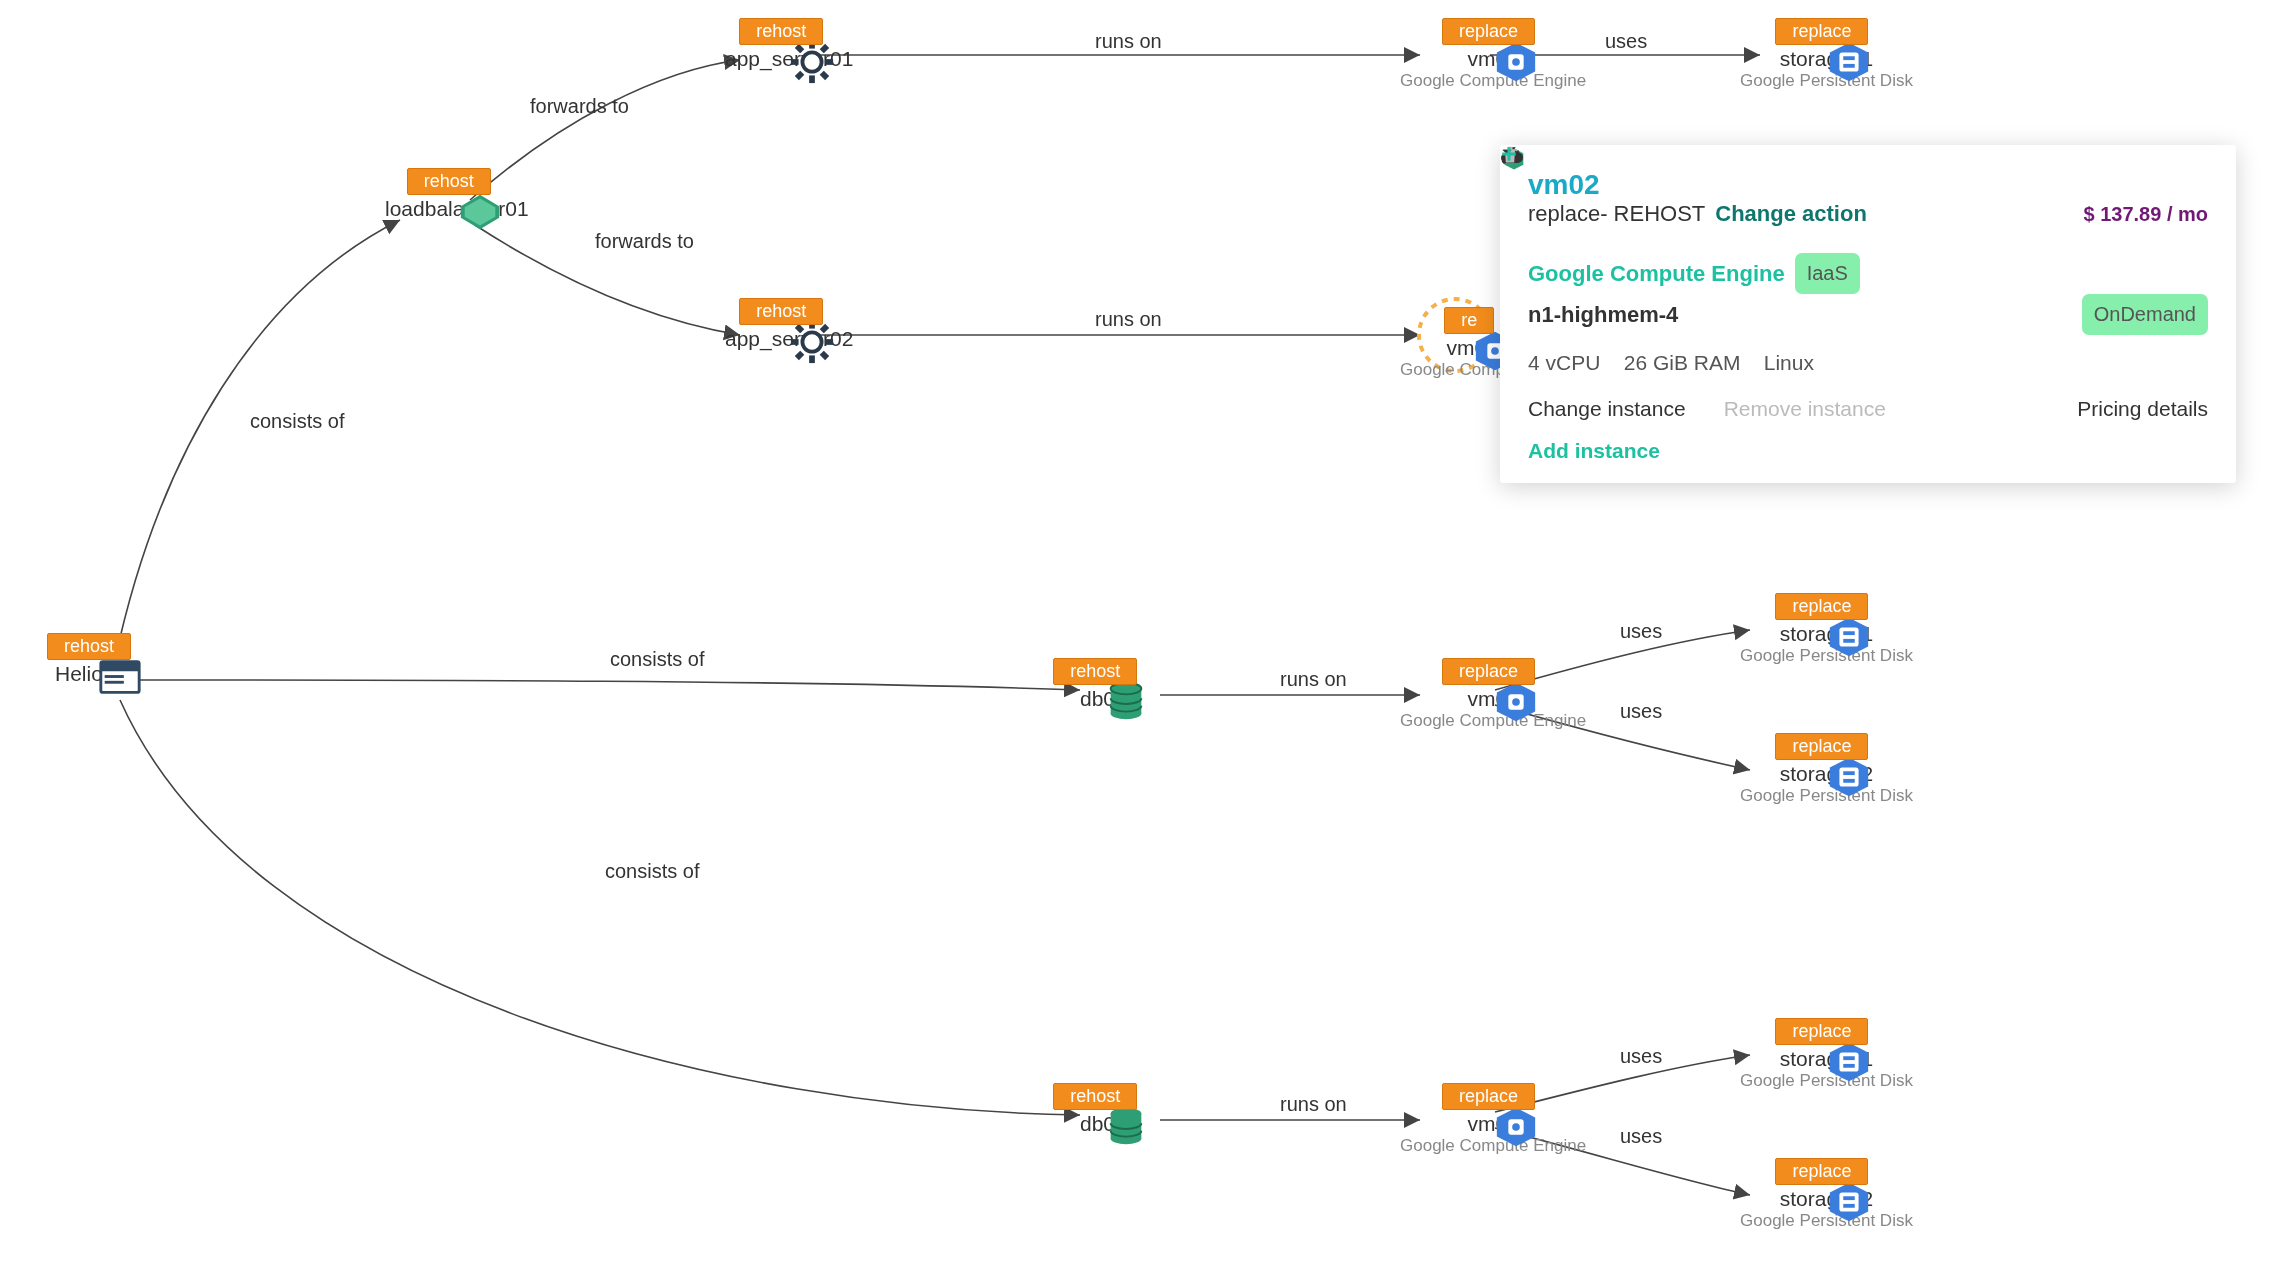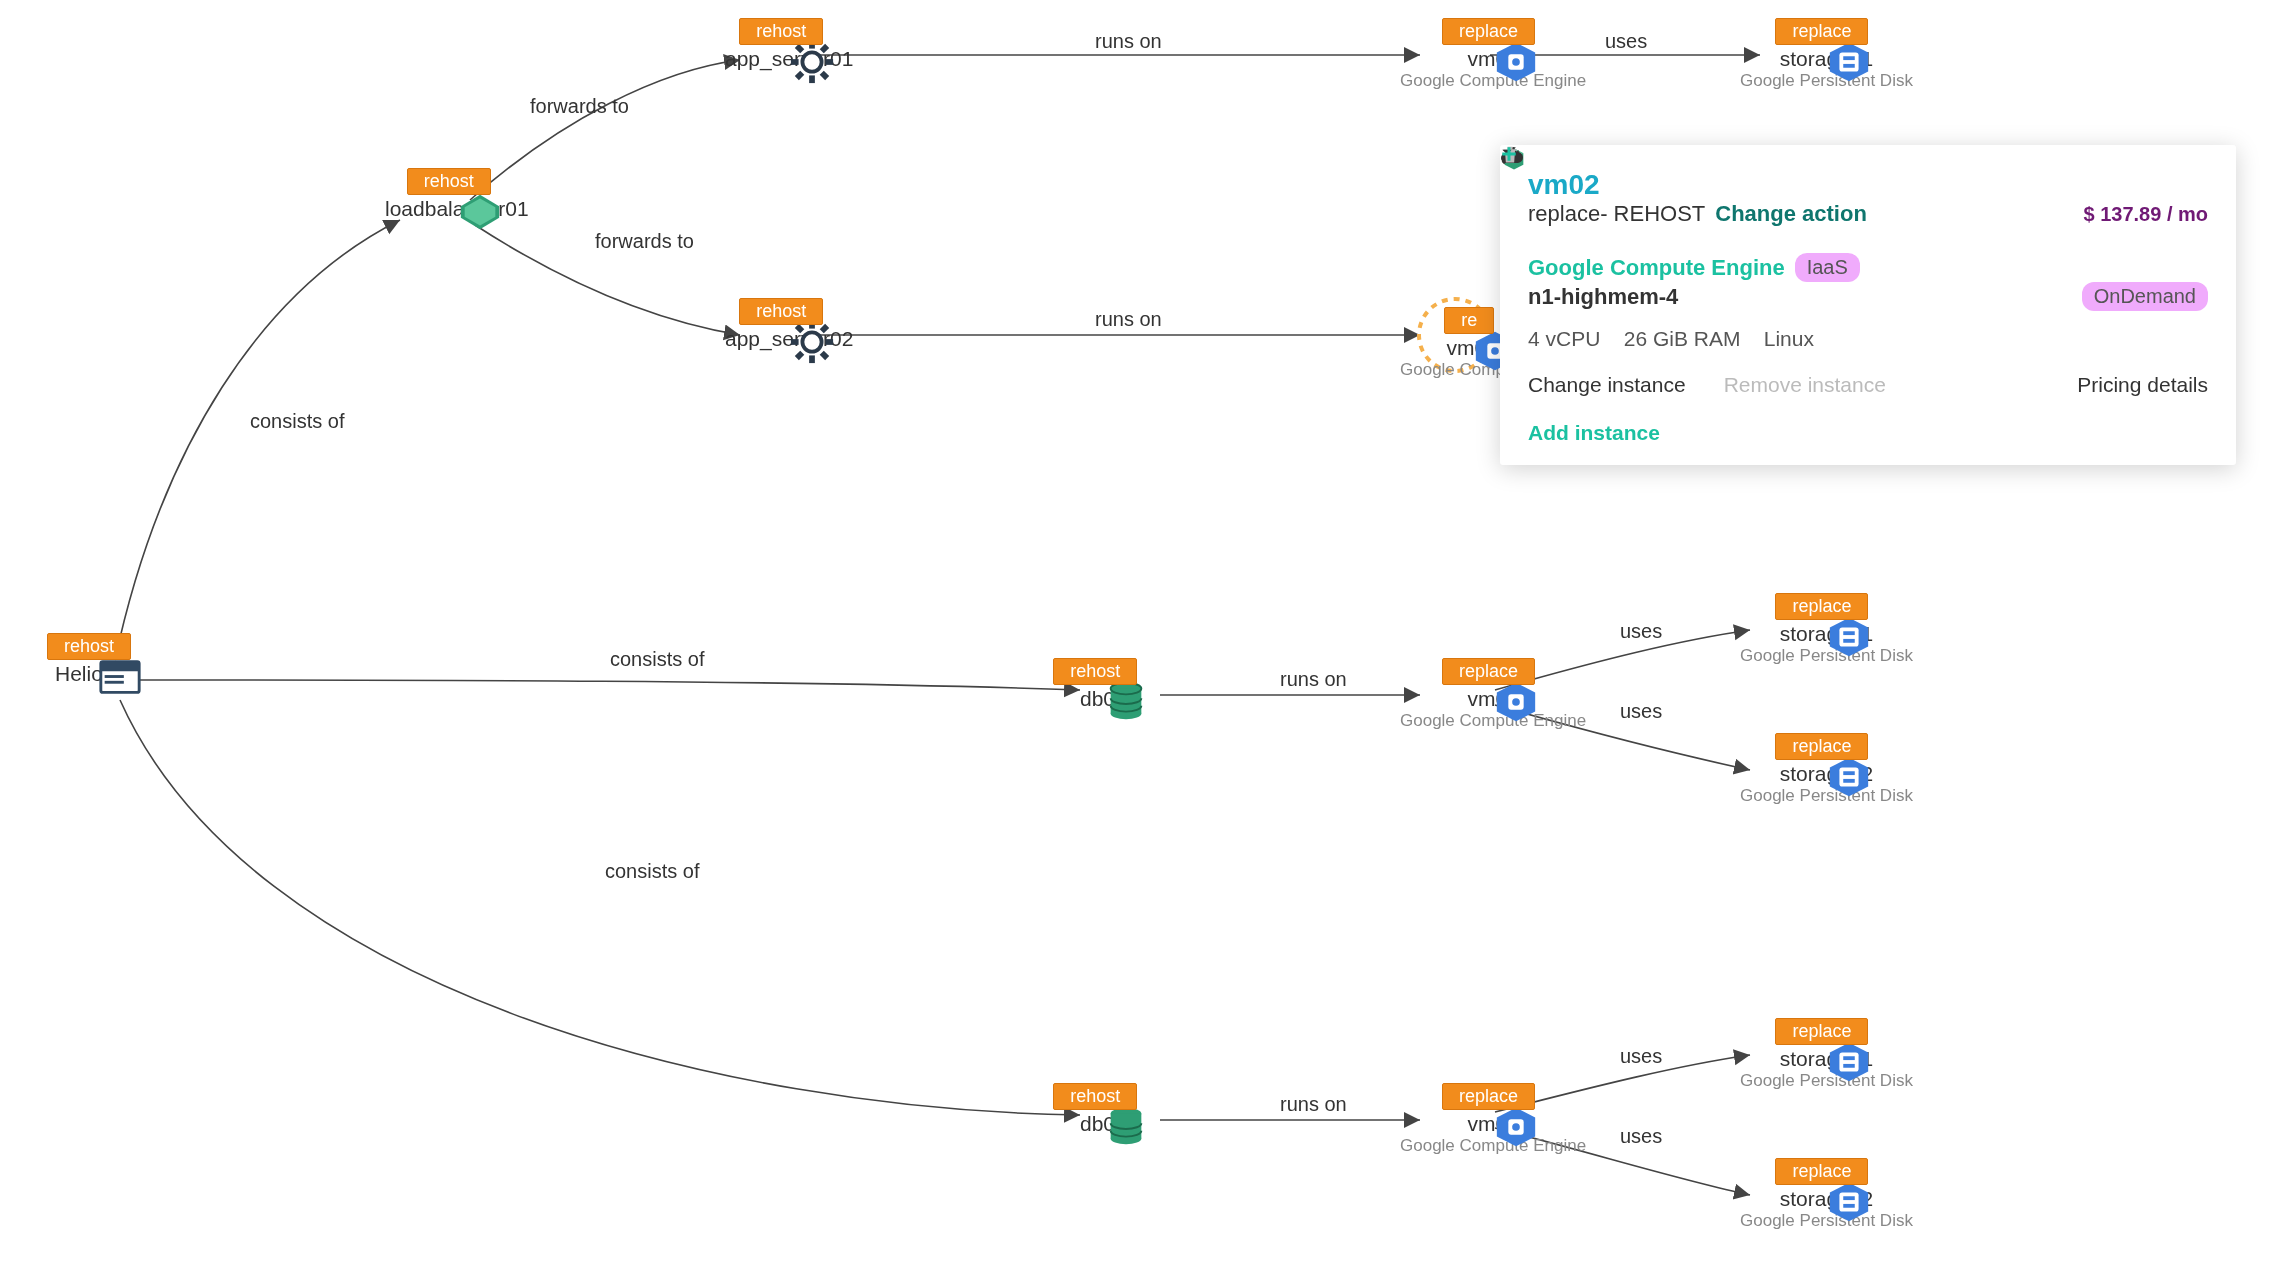--- a/index.html
+++ b/index.html
@@ -11,26 +11,26 @@
   .badge{position:absolute;bottom:-6px;right:-34px;background:#f28c1c;color:#fff;font-size:18px;padding:2px 16px;border:1px solid #d8760e;border-radius:2px;white-space:nowrap;}
   .badge.replace{right:-42px;}
   .edge-label{position:absolute;font-size:20px;color:#333;background:transparent;white-space:nowrap;}
   svg{position:absolute;top:0;left:0;pointer-events:none;}
   .panel{position:absolute;background:#fff;box-shadow:0 4px 24px rgba(0,0,0,.18);border-radius:3px;padding:24px 28px 20px 28px;width:680px;}
   .panel .title{color:#1aa9c7;font-size:28px;font-weight:700;display:flex;align-items:center;gap:12px;}
   .panel .row{display:flex;align-items:center;gap:10px;font-size:22px;}
   .panel .link{color:#0f766e;font-weight:600;}
   .panel .price{margin-left:auto;font-size:20px;font-weight:700;color:#701a75;}
   .panel .svc{color:#1bc1a1;font-weight:700;font-size:22px;}
-  .panel .chip{background:#f0abfc;border-radius:12px;padding:3px 12px;font-size:20px;color:#555;}
+  .panel .chip{background:#86efac;border-radius:7px;padding:9px 12px;font-size:20px;color:#555;}
   .panel .specs{color:#555;font-size:21px;margin-top:16px;}
   .panel .actions{display:flex;align-items:center;gap:38px;margin-top:22px;font-size:21px;}
   .panel .act{display:flex;gap:10px;cursor:pointer;}
   .panel .act.disabled{color:#bbb;cursor:default;}
-  .panel .addrow{margin-top:24px;}
+  .panel .addrow{margin-top:18px;}
   .panel .add{color:#1bc1a1;font-weight:700;display:flex;align-items:center;gap:10px;cursor:pointer;font-size:21px;}
   
   .ico{width:46px;height:46px;display:block;}
   .hex{fill:#3b7ddd;}
 </style>
 </head>
 <body>
 
 <div id="canvas" style="transform: scale(1);">
 

